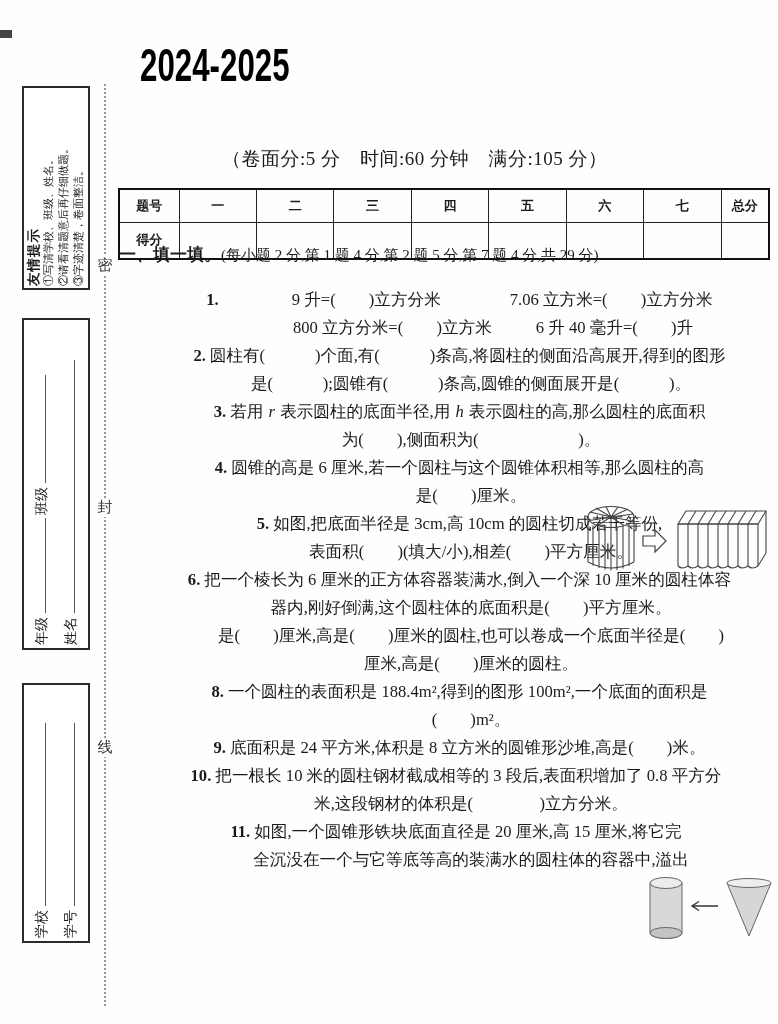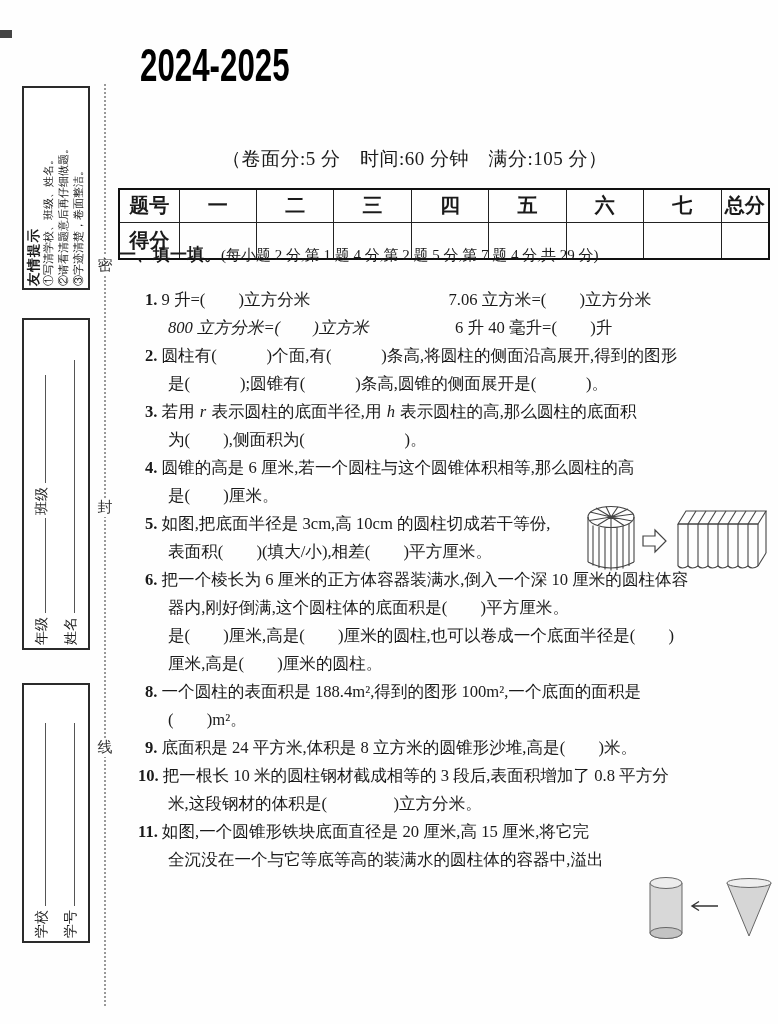--- a/index.html
+++ b/index.html
@@ -26,38 +26,38 @@
   .seal-rule { position:absolute; left:104px; top:84px; height:922px; border-left:2px dotted #999; }
   .seal-char { position:absolute; left:96px; width:18px; text-align:center; font-size:15px; color:#333; background:#fefefe; }
   .seal-mi { top:256px; } .seal-feng { top:498px; } .seal-xian { top:738px; }
 
   
   .title { position:absolute; left:140px; top:38px; font-family:"Liberation Sans", sans-serif; font-weight:bold; font-size:46px; transform:scaleX(0.68); transform-origin:left top; white-space:nowrap; color:#000; }
   .exam-info { position:absolute; left:222px; top:146px; font-size:19px; letter-spacing:0.5px; white-space:nowrap; }
 
   
   .score-table { position:absolute; left:118px; top:188px; width:652px; border-collapse:collapse; table-layout:fixed; }
-  .score-table td { border:1.5px solid #222; text-align:center; font-size:20px; font-weight:bold; padding:0; }
+  .score-table td { border:1.5px solid #222; text-align:center; font-size:13px; font-weight:bold; padding:0; }
   .score-table tr:first-child td { height:33px; }
   .score-table tr:last-child td { height:37px; }
   .score-table td.hd { width:60px; }
   .score-table td.total { width:48px; }
   .score-table { border:2.5px solid #111; }
 
   
   .section-head { position:absolute; left:119px; top:243px; font-size:16.5px; white-space:nowrap; }
   .section-title { font-weight:bold; font-size:17px; }
   .section-note { font-size:15px; }
   .questions { position:absolute; left:118px; top:286px; width:656px; font-size:16.6px; }
-  .q-line { line-height:28px; padding-left:50px; white-space:nowrap; }
+  .q-line { line-height:28px; padding-left:50px; white-space:nowrap;text-align:center; }
   .q-first { padding-left:27px; }
   .q-first-wide { padding-left:20px; }
   .qnum { font-weight:bold; padding-right:4px; }
   .col-left { display:inline-block; width:287px; }
-  .row2 .col-left { width:287px;font-style:italic; }
+  .row2 .col-left { width:287px; }
   .var { font-style:italic; padding:0 1px; }
 
   
   .fig { position:absolute; }
   .fig-q5 { left:586px; top:504px; }
   .fig-q11 { left:648px; top:876px; }
 </style>
 </head>
 <body>
 

